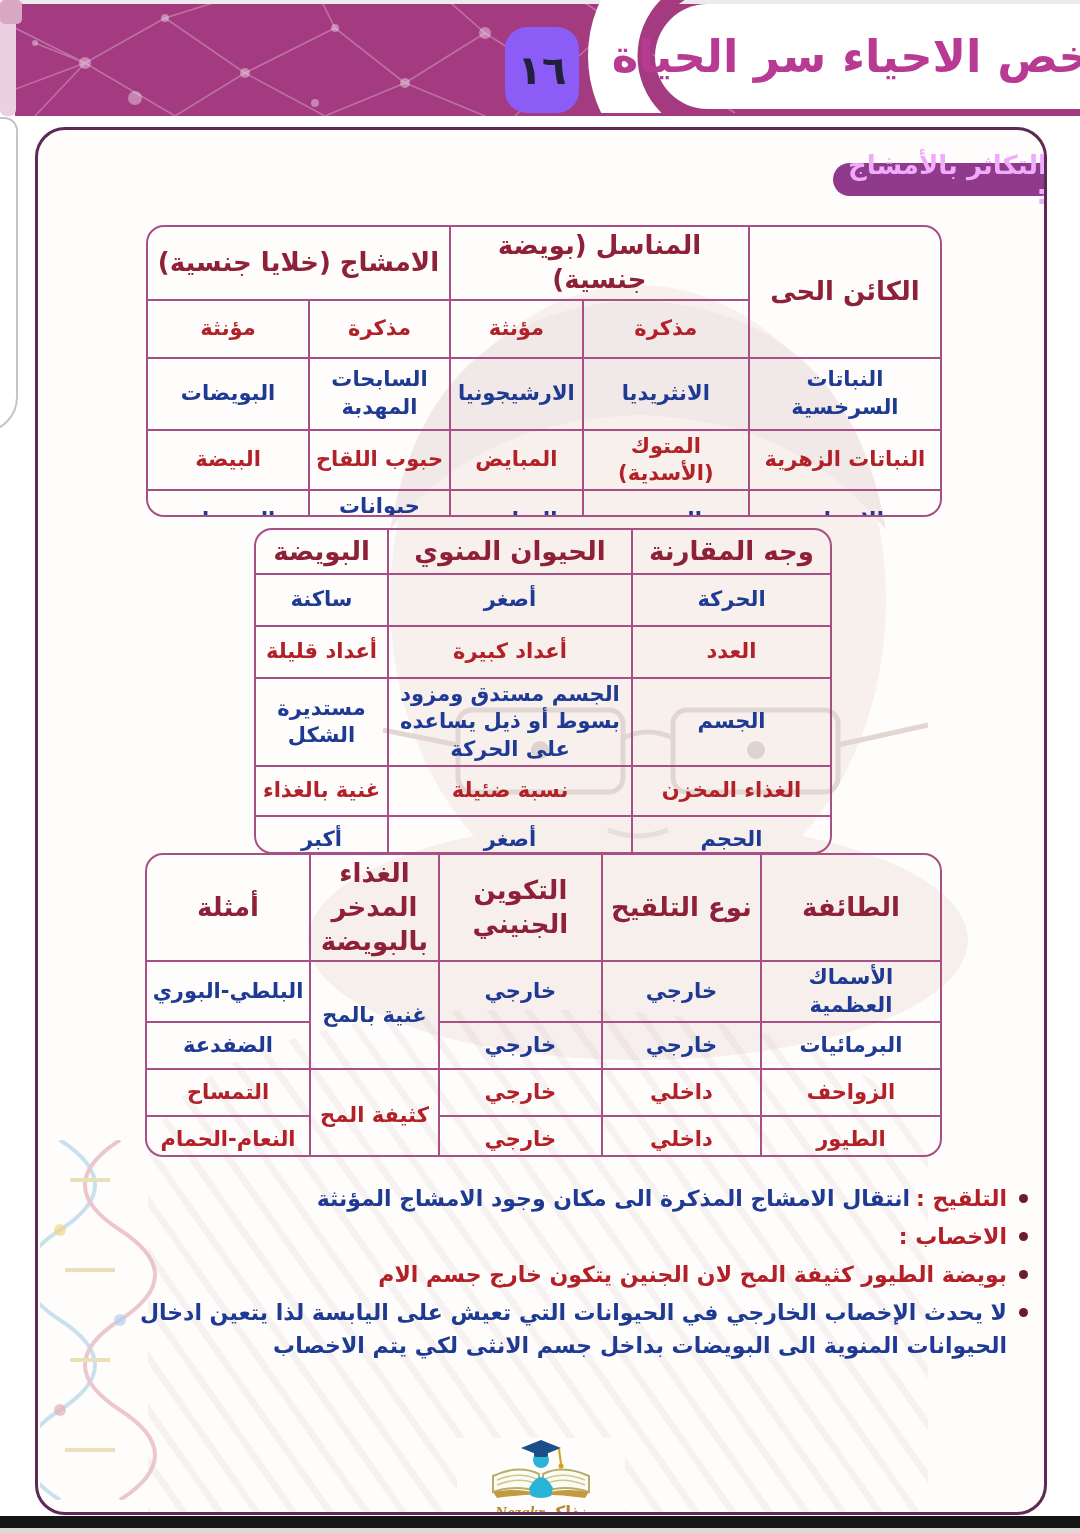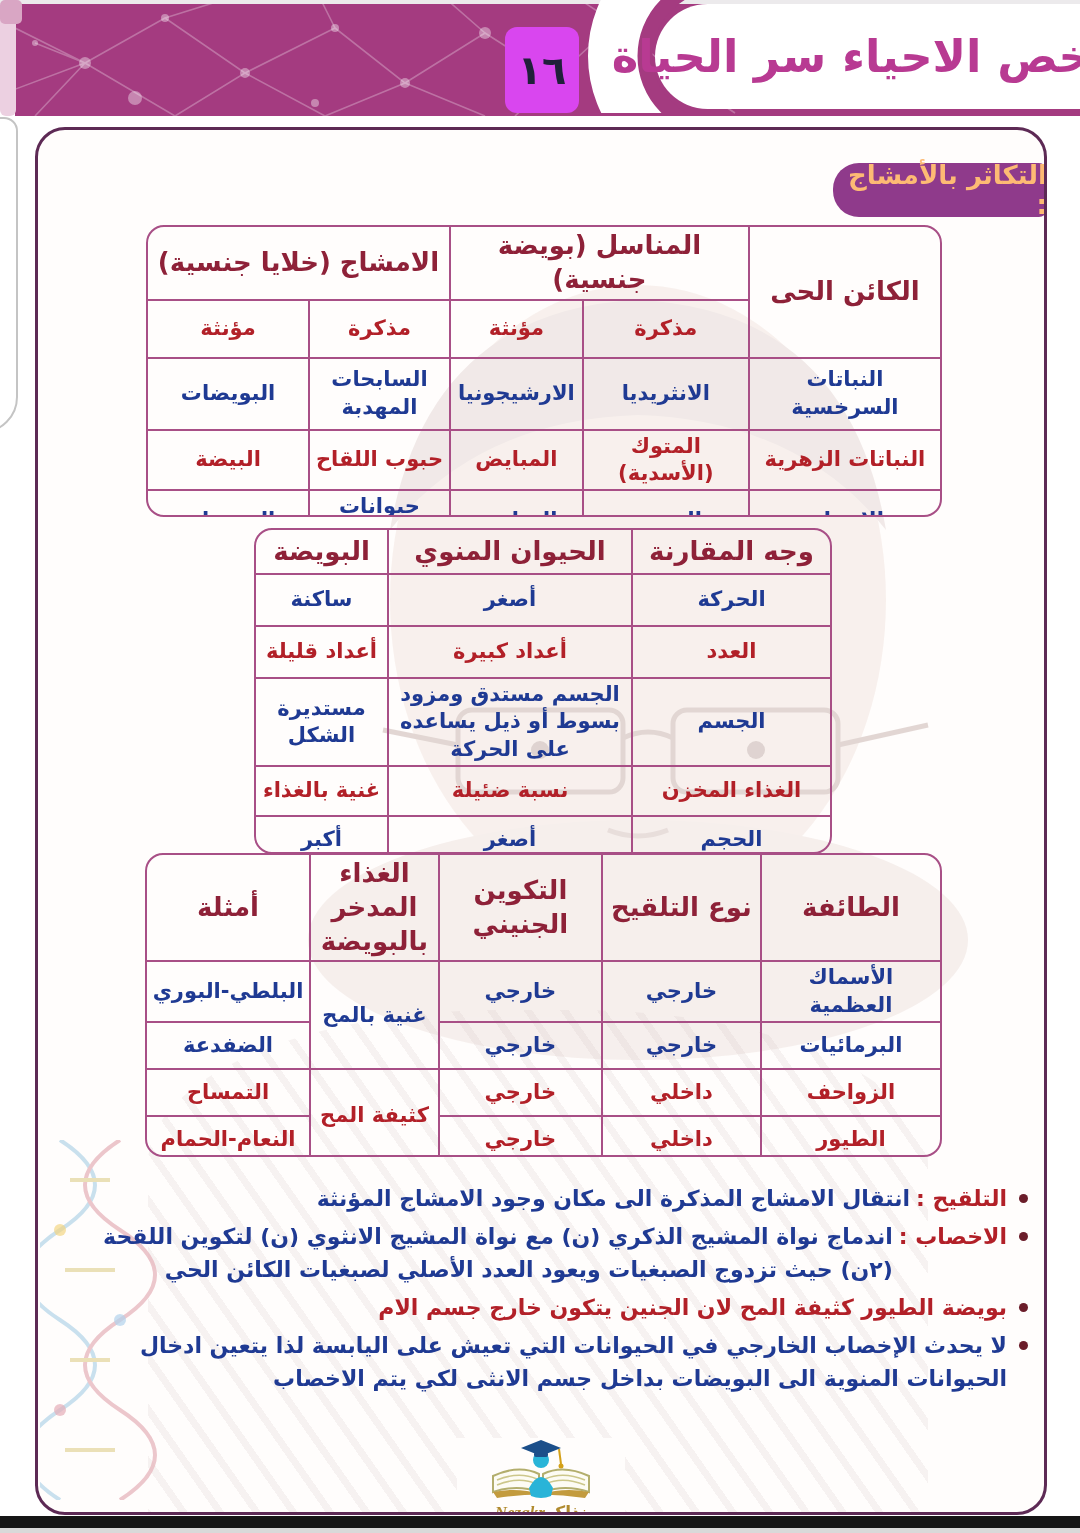--- a/index.html
+++ b/index.html
@@ -4,41 +4,41 @@
 <style>
   html,body{margin:0;padding:0;background:#fff;}
   .screen{position:relative;width:1080px;height:1533px;overflow:hidden;background:#fff;
           font-family:"DejaVu Sans",sans-serif;}
   
   .topstrip{position:absolute;top:0;left:0;width:1080px;height:4px;background:#eceaec;z-index:5;}
   .banner{position:absolute;top:3px;left:15px;right:0;height:113px;background:var(--banner,#a43b80);z-index:4;overflow:hidden;}
   .banner svg{position:absolute;top:0;left:0;}
   .pink-strip{position:absolute;top:2px;left:0;width:16px;height:114px;background:#ecd0e1;border-radius:6px;z-index:5;}
   .pink-chip{position:absolute;top:0;left:0;width:22px;height:24px;background:#d9a6c4;border-radius:5px;z-index:6;}
-  .pagenum{position:absolute;top:27px;left:505px;width:74px;height:86px;background:#d946ef;border-radius:12px;
+  .pagenum{position:absolute;top:27px;left:505px;width:74px;height:86px;background:#8b5cf6;border-radius:22px;
            z-index:7;display:flex;align-items:center;justify-content:center;
            font-size:40px;font-weight:bold;color:var(--page_num,#20203a);}
   .swoosh{position:absolute;top:0;left:560px;width:180px;height:113px;z-index:6;}
   .titleplate{position:absolute;top:4px;right:0;left:655px;height:105px;background:#fff;
               border-radius:56px 0 0 56px;z-index:7;display:flex;align-items:center;justify-content:center;}
   .title{color:var(--title_magenta,#b83a92);font-size:45px;font-weight:bold;direction:rtl;white-space:nowrap;padding-left:14px;}
   
   .ghost-page{position:absolute;left:-70px;top:117px;width:84px;height:312px;border:2px solid #c4c4c4;
               border-radius:0 14px 36px 0;z-index:1;}
   .content{position:absolute;left:35px;top:127px;width:1006px;height:1382px;background:#fffdfc;
            border:3px solid var(--content_border,#5d2a55);border-radius:30px;z-index:2;direction:rtl;overflow:hidden;}
   
   .wm{position:absolute;z-index:0;pointer-events:none;}
   .wm-shirt{left:110px;top:880px;width:780px;height:510px;opacity:.45;
             background:repeating-linear-gradient(55deg,rgba(205,188,188,.38) 0 7px,rgba(255,255,255,0) 7px 30px);
             border-radius:45% 45% 0 0/30% 30% 0 0;}
   .wm-dna{left:2px;top:1010px;opacity:.8;}
   
-  .badge{position:absolute;top:33px;right:-3px;width:214px;height:54px;background:var(--badge_bg,#8f3a8b);
-         border-radius:26px 8px 8px 26px;color:#fdba74;font-size:26px;font-weight:bold;
+  .badge{position:absolute;top:33px;right:-3px;width:214px;height:33px;background:var(--badge_bg,#8f3a8b);
+         border-radius:26px 8px 8px 26px;color:#f0abfc;font-size:26px;font-weight:bold;
          display:flex;align-items:center;justify-content:center;z-index:3;direction:rtl;}
   
   .twrap{position:absolute;z-index:2;border:2.5px solid var(--table_border,#a84f86);border-radius:18px;overflow:hidden;}
   table{border-collapse:collapse;width:100%;height:100%;direction:rtl;table-layout:fixed;}
   th,td{border:2px solid var(--table_border,#a84f86);text-align:center;vertical-align:middle;
         font-weight:bold;font-size:21px;padding:2px 4px;line-height:1.3;}
   table tr:first-child th{border-top:none;} table tr td:first-child,table tr th:first-child{border-right:none;}
   table tr td:last-child,table tr th:last-child{border-left:none;}
   table tr:last-child td{border-bottom:none;}
   .hdr{color:var(--maroon,#8e2138);font-size:26px;}
@@ -282,21 +282,20 @@
 
     <div class="notes">
       <div class="note tone-blue">
         <span class="dot"></span>
         <span class="lbl">التلقيح :</span>
         <span class="txt">انتقال الامشاج المذكرة الى مكان وجود الامشاج المؤنثة</span>
       </div>
       <div class="note tone-blue">
         <span class="dot"></span>
         <span class="lbl">الاخصاب :</span>
-        <span class="txt">اندماج نواة المشيج الذكري (ن) مع نواة المشيج الانثوي (ن) لتكوين اللقحة (٢ن) حيث تزدوج الصبغيات ويعود العدد الأصلي لصبغيات الكائن الحي</span>
       </div>
       <div class="note tone-red">
         <span class="dot"></span>
         <span class="txt">بويضة الطيور كثيفة المح لان الجنين يتكون خارج جسم الام</span>
       </div>
       <div class="note tone-blue">
         <span class="dot"></span>
         <span class="txt">لا يحدث الإخصاب الخارجي في الحيوانات التي تعيش على اليابسة لذا يتعين ادخال الحيوانات المنوية الى البويضات بداخل جسم الانثى لكي يتم الاخصاب</span>
       </div>
     </div>

